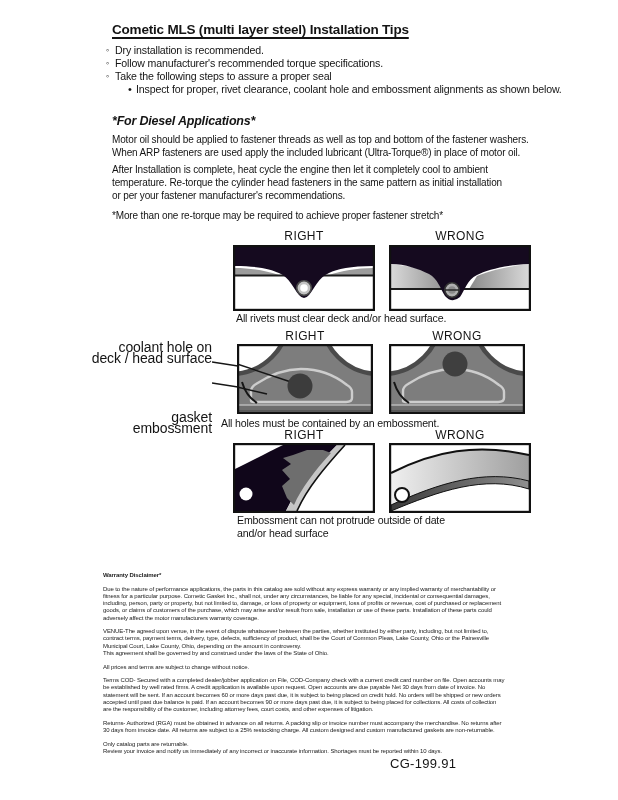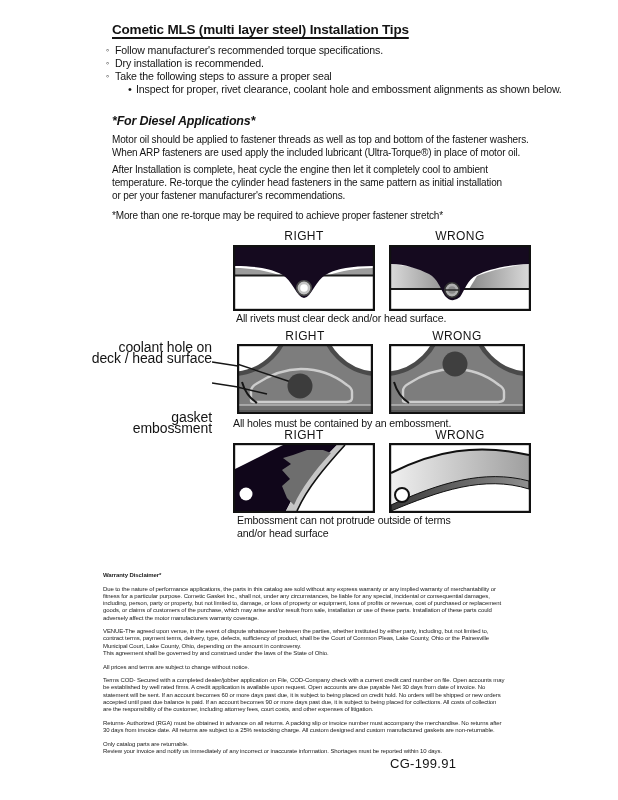--- a/index.html
+++ b/index.html
@@ -33,22 +33,22 @@
   .legal{left:103px;top:572px;width:442px;font-size:6px;line-height:7.2px;letter-spacing:-0.1px;color:#222;}
   .legal .lh{font-weight:bold;margin:0 0 6.5px 0;}
   .legal p{margin:0 0 6.5px 0;white-space:pre-line;}
 </style>
 </head>
 <body>
 
 <div class="abs page-title">Cometic MLS (multi layer steel) Installation Tips</div>
 
 <div class="abs bullets">
+  <div class="b-row"><span class="b-marker">◦</span><span>Dry installation is recommended.</span></div>
   <div class="b-row"><span class="b-marker">◦</span><span>Follow manufacturer's recommended torque specifications.</span></div>
-  <div class="b-row"><span class="b-marker">◦</span><span>Dry installation is recommended.</span></div>
   <div class="b-row"><span class="b-marker">◦</span><span>Take the following steps to assure a proper seal</span></div>
   <div class="b-row b-sub"><span class="b-marker">•</span><span>Inspect for proper, rivet clearance, coolant hole and embossment alignments as shown below.</span></div>
 </div>
 
 <div class="abs diesel-heading">*For Diesel Applications*</div>
 <div class="abs para p1">Motor oil should be applied to fastener threads as well as top and bottom of the fastener washers.
 When ARP fasteners are used apply the included lubricant (Ultra-Torque®) in place of motor oil.</div>
 <div class="abs para p2">After Installation is complete, heat cycle the engine then let it completely cool to ambient
 temperature. Re-torque the cylinder head fasteners in the same pattern as initial installation
 or per your fastener manufacturer's recommendations.</div>
@@ -129,21 +129,21 @@
   <circle cx="142" cy="-28" r="58" fill="none" stroke="#4a4a4a" stroke-width="4.5"></circle>
   <rect x="2" y="61" width="132" height="7" fill="#6d6d6d"></rect>
   <line x1="2" y1="61" x2="134" y2="61" stroke="#b8b8b8" stroke-width="1.4"></line>
   <line x1="2" y1="66.5" x2="134" y2="66.5" stroke="#585858" stroke-width="1"></line>
   <path d="M14,57 L14,47 Q14,43 19,40 Q42,25 64,25 Q90,25 110,41 Q115,44 115,48 L115,54 Q115,58 109,58 L19,58 Q14,58 14,57 Z" fill="none" stroke="#cdcdcd" stroke-width="2.4"></path>
   <path d="M5,38 Q9,52 20,59" fill="none" stroke="#161616" stroke-width="2"></path>
   <circle cx="66" cy="20" r="12.5" fill="#3f3f3f"></circle>
   <rect x="1" y="1" width="134" height="68" fill="none" stroke="#111111" stroke-width="2.4"></rect>
 </svg>
 
-<div class="abs dg-caption" style="left:233px;top:417px;">All holes must be contained by an embossment.</div>
+<div class="abs dg-caption" style="left:221px;top:417px;">All holes must be contained by an embossment.</div>
 
 <div class="abs dg-label" style="left:233px;top:428px;width:142px;">RIGHT</div>
 <div class="abs dg-label" style="left:389px;top:428px;width:142px;">WRONG</div>
 
 <svg class="abs dg-box" style="left:233px;top:443px;" width="142" height="70" viewBox="0 0 142 70">
   <rect x="0" y="0" width="142" height="70" fill="#ffffff"></rect>
   <path d="M2,26 C20,17 38,8 50,2 L104,2 C84,22 64,44 53,68 L2,68 Z" fill="#10061a"></path>
   <path d="M104,2 L112,2 C93,23 74,45 64,68 L53,68 C64,44 84,22 104,2 Z" fill="#c6c6c6"></path>
   <path d="M112,2 C93,23 74,45 64,68" stroke="#111111" stroke-width="1.6" fill="none"></path>
   <path d="M60,12 L74,7 L90,7 L98,10 C82,27 68,46 61,62 L54,55 L49,43 L57,36 L49,27 L58,21 L50,15 Z" fill="#6e6e6e"></path>
@@ -163,21 +163,21 @@
     </linearGradient>
   </defs>
   <rect x="0" y="0" width="142" height="70" fill="#ffffff"></rect>
   <path d="M2,30 C45,8 88,0 140,12 L140,38 C95,26 50,40 2,62 Z" fill="url(#r3band)"></path>
   <path d="M2,62 C50,40 95,26 140,38 L140,46 C95,32 50,48 2,68 Z" fill="url(#r3stripe)" stroke="#111111" stroke-width="1"></path>
   <path d="M2,30 C45,8 88,0 140,12" stroke="#111111" stroke-width="2" fill="none"></path>
   <circle cx="13" cy="52" r="7" fill="#ffffff" stroke="#111111" stroke-width="2"></circle>
   <rect x="1" y="1" width="140" height="68" fill="none" stroke="#111111" stroke-width="2.4"></rect>
 </svg>
 
-<div class="abs dg-caption" style="left:237px;top:514px;width:270px;">Embossment can not protrude outside of terms
+<div class="abs dg-caption" style="left:237px;top:514px;width:270px;">Embossment can not protrude outside of date
 and/or head surface</div>
 
 <div class="abs legal">
   <div class="lh">Warranty Disclaimer*</div>
   <p>Due to the nature of performance applications, the parts in this catalog are sold without any express warranty or any implied warranty of merchantability or
 fitness for a particular purpose.  Cometic Gasket Inc., shall not, under any circumstances, be liable for any special, incidental or consequential damages,
 including, person, party or property, but not limited to, damage, or loss of property or equipment, loss of profits or revenue, cost of purchased or replacement
 goods, or claims of customers of the purchase, which may arise and/or result from sale, installation or use of these parts.  Installation of these parts could
 adversely affect the motor manufacturers warranty coverage.</p>
   <p>VENUE-The agreed upon venue, in the event of dispute whatsoever between the parties, whether instituted by either party, including, but not limited to,

